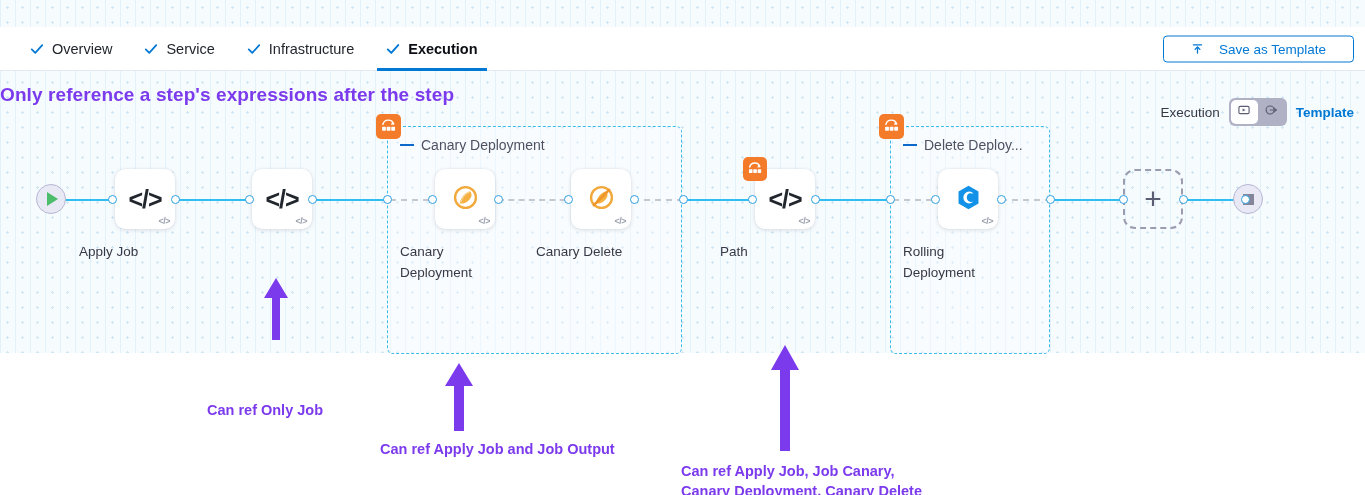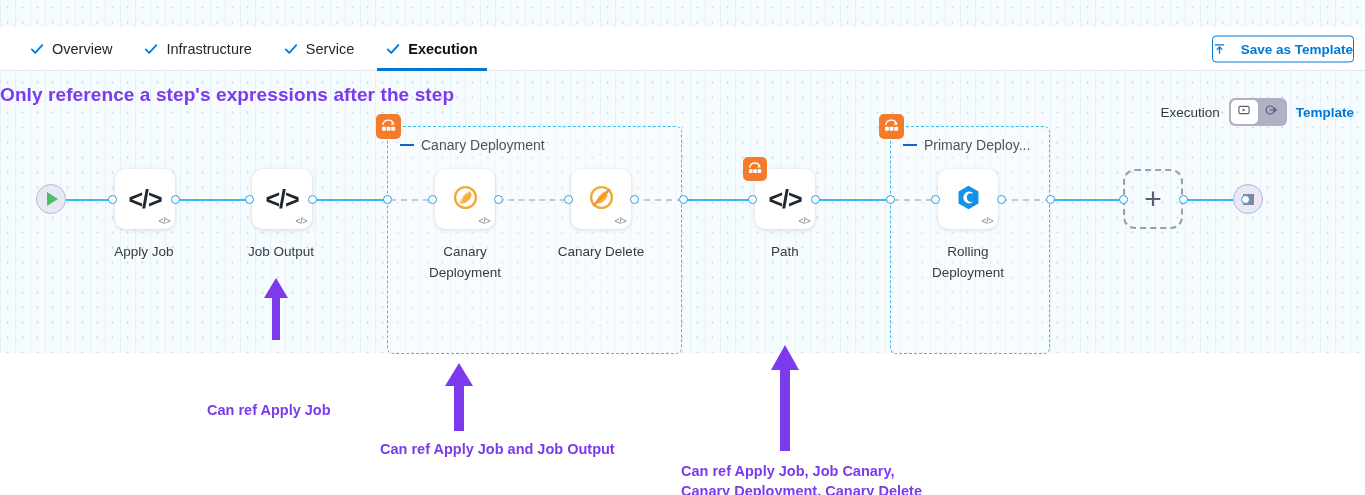--- a/index.html
+++ b/index.html
@@ -38,24 +38,24 @@
   }
   .tab .chk { width: 14px; height: 14px; display: block; flex: 0 0 auto; }
   .tab.active { color: #0b0e14; font-weight: bold; }
   .tab.active:after {
     content: ""; position: absolute; left: 7px; right: 7px; bottom: 0;
     height: 3px; background: #0278d5;
   }
   .savebtn {
     position: absolute; right: 11px; top: 50%; transform: translateY(-50%);
     display: flex; align-items: center; gap: 15px;
-    height: 27px; padding: 0 0;
+    height: 27px; padding: 0 27px;
     border: 1px solid #0278d5; border-radius: 4px;
     background: #fff; color: #0278d5;
-    font-size: 13.5px; font-weight: bold; cursor: pointer;
+    font-size: 13.5px; font-weight: normal; cursor: pointer;
   }
   .savebtn svg { display: block; }
 
   
   .headline {
     position: absolute; left: 0; top: 84px; width: 1365px;
     text-align: left;
     font-size: 19px; font-weight: bold; color: #7c3aed;
     letter-spacing: 0.1px;
   }
@@ -106,21 +106,21 @@
   .node .minibadge {
     position: absolute; right: 5px; bottom: 3px;
     font-size: 9px; color: #9aa0ad; font-weight: bold; letter-spacing: -0.5px;
   }
   .node .grpbadge {
     position: absolute; left: -12px; top: -12px;
     width: 24px; height: 24px; border-radius: 5px; background: #f47b29;
     display: flex; align-items: center; justify-content: center;
   }
   .node-label {
-    position: absolute; text-align: center;
+    position: absolute; 
     font-size: 13.5px; color: #383946; line-height: 21px;
     width: 130px;
   }
 
   .addstep {
     position: absolute; width: 60px; height: 60px;
     border: 2px dashed #9b9cb0; border-radius: 12px;
     display: flex; align-items: center; justify-content: center;
     background: transparent; cursor: pointer;
   }
@@ -176,30 +176,30 @@
         </span>
         <span>Overview</span>
       </div>
 
       <div class="tab">
         <span class="chk">
           <svg viewBox="0 0 16 16" width="14" height="14">
               <path d="M2 8.5 L6 12.5 L14 3.5" stroke="#0278d5" stroke-width="2" fill="none" stroke-linecap="round" stroke-linejoin="round"></path>
             </svg>
         </span>
-        <span>Infrastructure</span>
+        <span>Service</span>
       </div>
 
       <div class="tab">
         <span class="chk">
           <svg viewBox="0 0 16 16" width="14" height="14">
               <path d="M2 8.5 L6 12.5 L14 3.5" stroke="#0278d5" stroke-width="2" fill="none" stroke-linecap="round" stroke-linejoin="round"></path>
             </svg>
         </span>
-        <span>Service</span>
+        <span>Infrastructure</span>
       </div>
 
       <div class="tab active">
         <span class="chk">
           <svg viewBox="0 0 16 16" width="14" height="14">
               <path d="M2 8.5 L6 12.5 L14 3.5" stroke="#0278d5" stroke-width="2.2" fill="none" stroke-linecap="round" stroke-linejoin="round"></path>
             </svg>
         </span>
         <span>Execution</span>
       </div>
@@ -281,42 +281,41 @@
         <svg viewBox="0 0 22 22" width="19" height="19">
           <path d="M4.5 8.5 A6.5 6.5 0 0 1 17 8.2" stroke="#ffffff" stroke-width="1.7" fill="none" stroke-linecap="round"></path>
           <path d="M15 5.4 L17.4 8.4 L14 9.4 Z" fill="#ffffff"></path>
           <rect x="3.6" y="11.4" width="4.4" height="4.4" rx="0.7" fill="#ffffff"></rect>
           <rect x="8.9" y="11.4" width="4.4" height="4.4" rx="0.7" fill="#ffffff"></rect>
           <rect x="14.2" y="11.4" width="4.4" height="4.4" rx="0.7" fill="#ffffff"></rect>
         </svg>
       </div>
       <div class="group-title">
         <span class="dash"></span>
-        <span>Primary Deploy...</span>
+        <span>Delete Deploy...</span>
       </div>
     </div>
 
     <div class="term" style="left:36px; top:113px;">
       <span class="play-tri"></span>
     </div>
     <div class="term" style="left:1233px; top:113px;">
       <span class="stop-sq"></span>
     </div>
 
     <div class="node" style="left:115px; top:98px;">
       <span class="codeglyph">&lt;/&gt;</span>
       <span class="minibadge">&lt;/&gt;</span>
     </div>
     <div class="node-label" style="left:79px; top:170px;">Apply Job</div>
 
     <div class="node" style="left:252px; top:98px;">
       <span class="codeglyph">&lt;/&gt;</span>
       <span class="minibadge">&lt;/&gt;</span>
     </div>
-    <div class="node-label" style="left:216px; top:170px;">Job Output</div>
 
     <div class="node" style="left:435px; top:98px;">
       <span>
         <svg viewBox="0 0 32 32" width="29" height="29">
           <circle cx="16" cy="16" r="11.5" fill="none" stroke="#f2a93b" stroke-width="2.6"></circle>
           <path d="M21 9 C15 11 11 16 9.5 22.5 C15 23.5 20.5 20 22.5 14.5 C23 12.5 22.4 10.2 21 9 Z" fill="#f5b041"></path>
           <path d="M20.4 10 C15.5 12 12.3 16 10.8 21.6" stroke="#ffffff" stroke-width="1.1" fill="none" opacity="0.55"></path>
         </svg>
       </span>
       <span class="minibadge">&lt;/&gt;</span>
@@ -396,19 +395,19 @@
       <svg width="38" height="72" viewBox="0 0 38 72">
         <path d="M19 2 L33 25 H24 V70 H14 V25 H5 Z" fill="#7c3aed"></path>
       </svg>
     </div>
     <div class="arrow" style="left:766px; top:272px;">
       <svg width="38" height="110" viewBox="0 0 38 110">
         <path d="M19 2 L33 27 H24 V108 H14 V27 H5 Z" fill="#7c3aed"></path>
       </svg>
     </div>
 
-    <div class="ann-text" style="left:207px; top:329px;">Can ref Apply Job</div>
+    <div class="ann-text" style="left:207px; top:329px;">Can ref Only Job</div>
     <div class="ann-text" style="left:380px; top:368px;text-align:right;">Can ref Apply Job and Job Output</div>
     <div class="ann-text" style="left:681px; top:390px;">Can ref Apply Job, Job Canary,</div>
     <div class="ann-text" style="left:681px; top:410px;">Canary Deployment, Canary Delete</div>
 
   </div>
 </div>
 
 </body></html>

